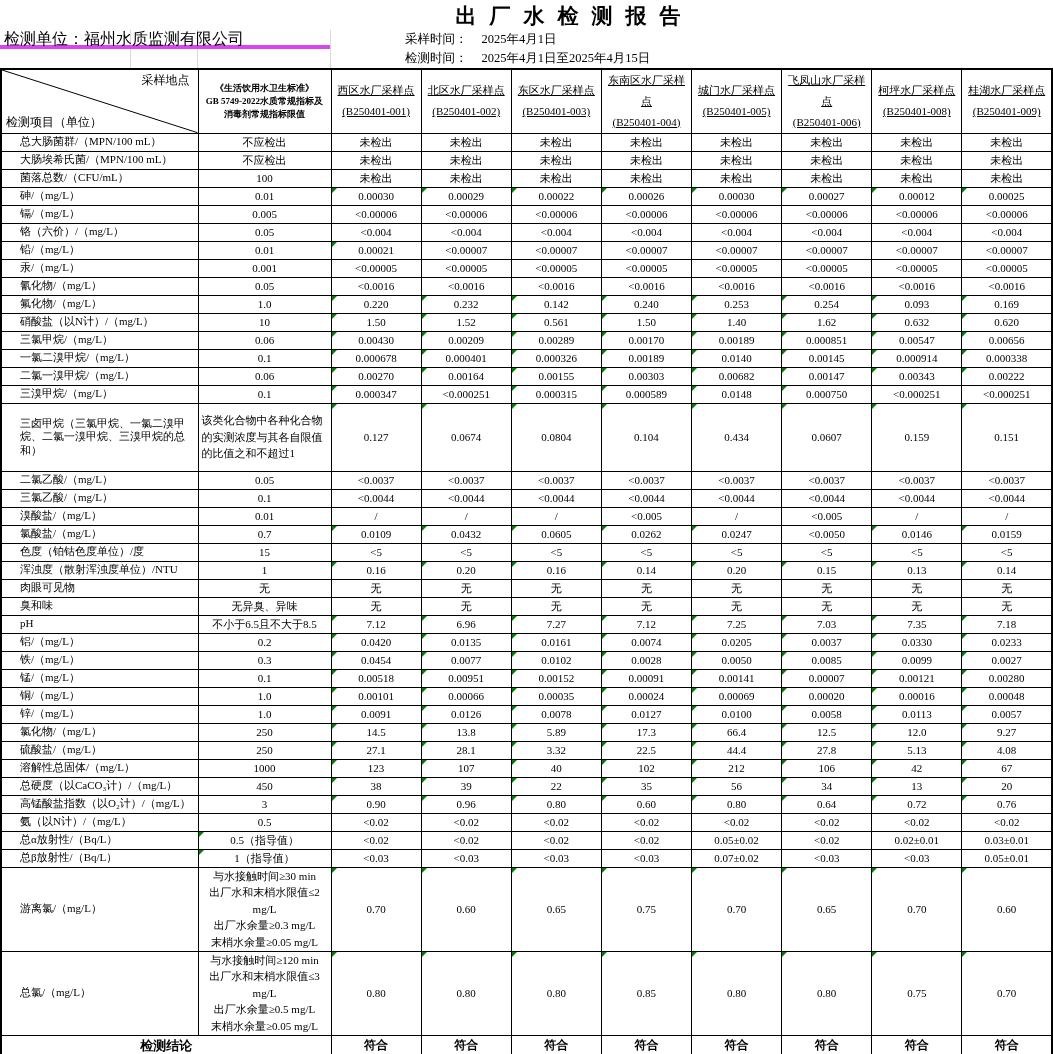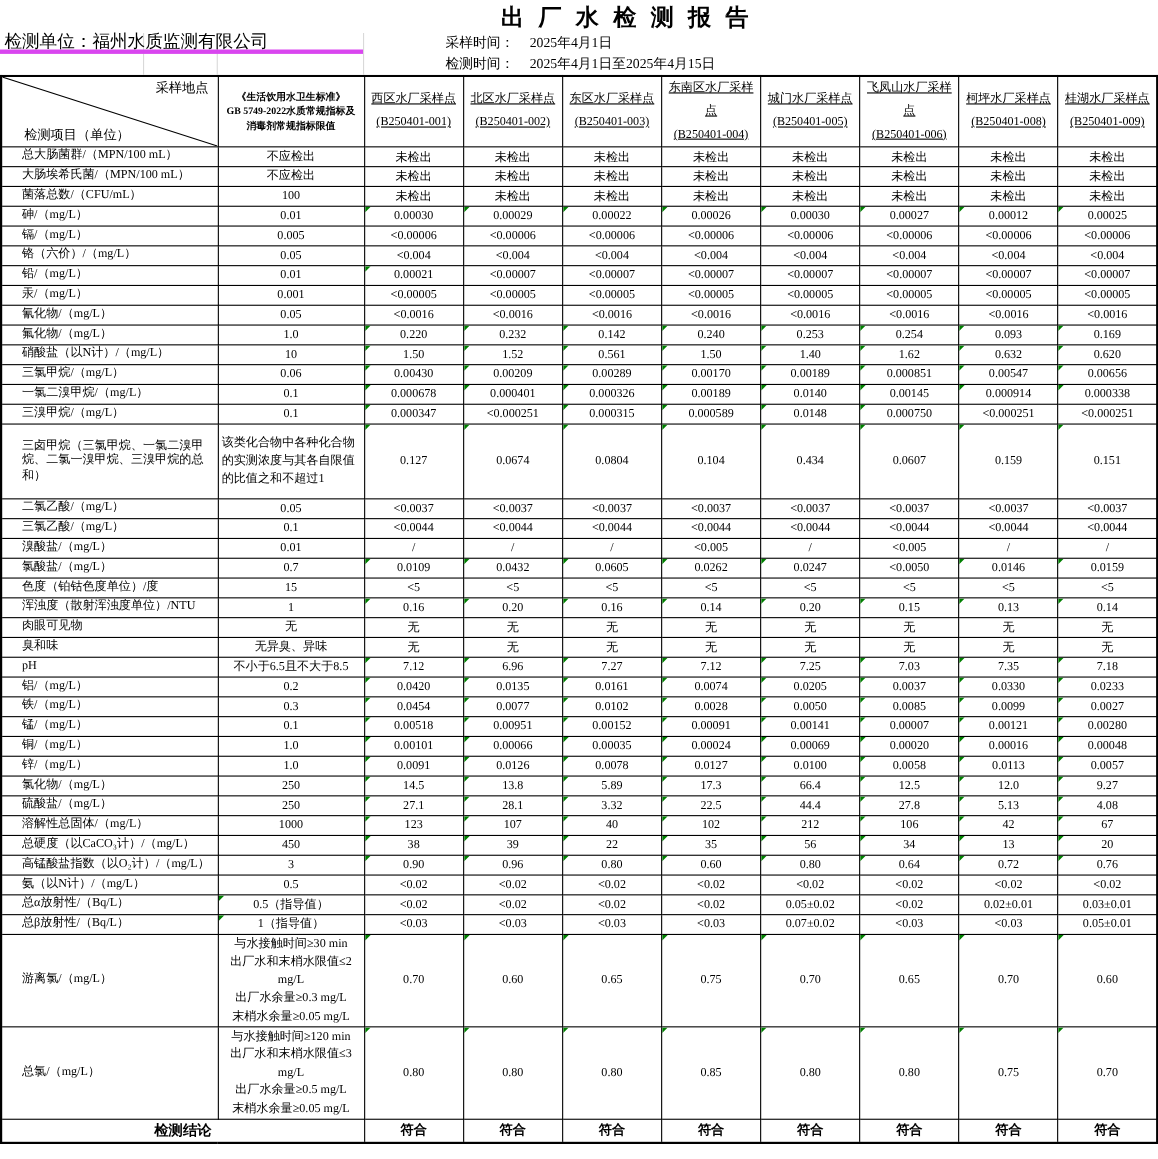--- a/index.html
+++ b/index.html
@@ -11,21 +11,21 @@
   .time-line{position:absolute;left:405px;height:19px;line-height:19px;font-size:12.5px;z-index:2;}
   .t1{top:30px;} .t2{top:49px;}
   .time-line .lbl{margin-right:14px;text-align:center;}
   table{border-collapse:collapse;table-layout:fixed;width:1053px;border:2px solid #000;}
   th,td{border:1px solid #000;overflow:hidden;position:relative;padding:0 1px;vertical-align:middle;}
   thead tr{height:45px;}
   th{font-weight:normal;}
   .corner{position:relative;}
   .corner svg{position:absolute;top:0;left:0;width:100%;height:100%;}
   .c-tr{position:absolute;top:2px;right:8px;font-size:12px;}
-  .c-bl{position:absolute;bottom:2px;left:20px;font-size:12px;}
+  .c-bl{position:absolute;bottom:2px;left:4px;font-size:12px;}
   .std-h{font-size:9px;font-weight:bold;line-height:1.45;white-space:pre-line;}
   .col-h{font-size:11px;line-height:1.9;text-align:center;text-decoration:underline;}
   tbody tr{height:18px;}
   tr.r-thm{height:68px;}
   tr.r-cl{height:84px;}
   tr.concl{height:22px;}
   .param{text-align:left;font-size:11px;padding-left:18px;line-height:1.25;}
   .std{text-align:center;font-size:11px;line-height:1.5;white-space:pre-line;}
   .std.left{text-align:left;padding:0 3px;}
   .val{text-align:center;font-size:11px;}
@@ -262,20 +262,32 @@
         <td class="val gt">0.000678</td>
         <td class="val gt">0.000401</td>
         <td class="val gt">0.000326</td>
         <td class="val gt">0.00189</td>
         <td class="val gt">0.0140</td>
         <td class="val gt">0.00145</td>
         <td class="val gt">0.000914</td>
         <td class="val gt">0.000338</td>
       </tr>
       <tr>
+        <td class="param">二氯一溴甲烷/（mg/L）</td>
+        <td class="std">0.06</td>
+        <td class="val gt">0.00270</td>
+        <td class="val gt">0.00164</td>
+        <td class="val gt">0.00155</td>
+        <td class="val gt">0.00303</td>
+        <td class="val gt">0.00682</td>
+        <td class="val gt">0.00147</td>
+        <td class="val gt">0.00343</td>
+        <td class="val gt">0.00222</td>
+      </tr>
+      <tr>
         <td class="param">三溴甲烷/（mg/L）</td>
         <td class="std">0.1</td>
         <td class="val gt">0.000347</td>
         <td class="val">&lt;0.000251</td>
         <td class="val gt">0.000315</td>
         <td class="val gt">0.000589</td>
         <td class="val gt">0.0148</td>
         <td class="val gt">0.000750</td>
         <td class="val">&lt;0.000251</td>
         <td class="val">&lt;0.000251</td>

